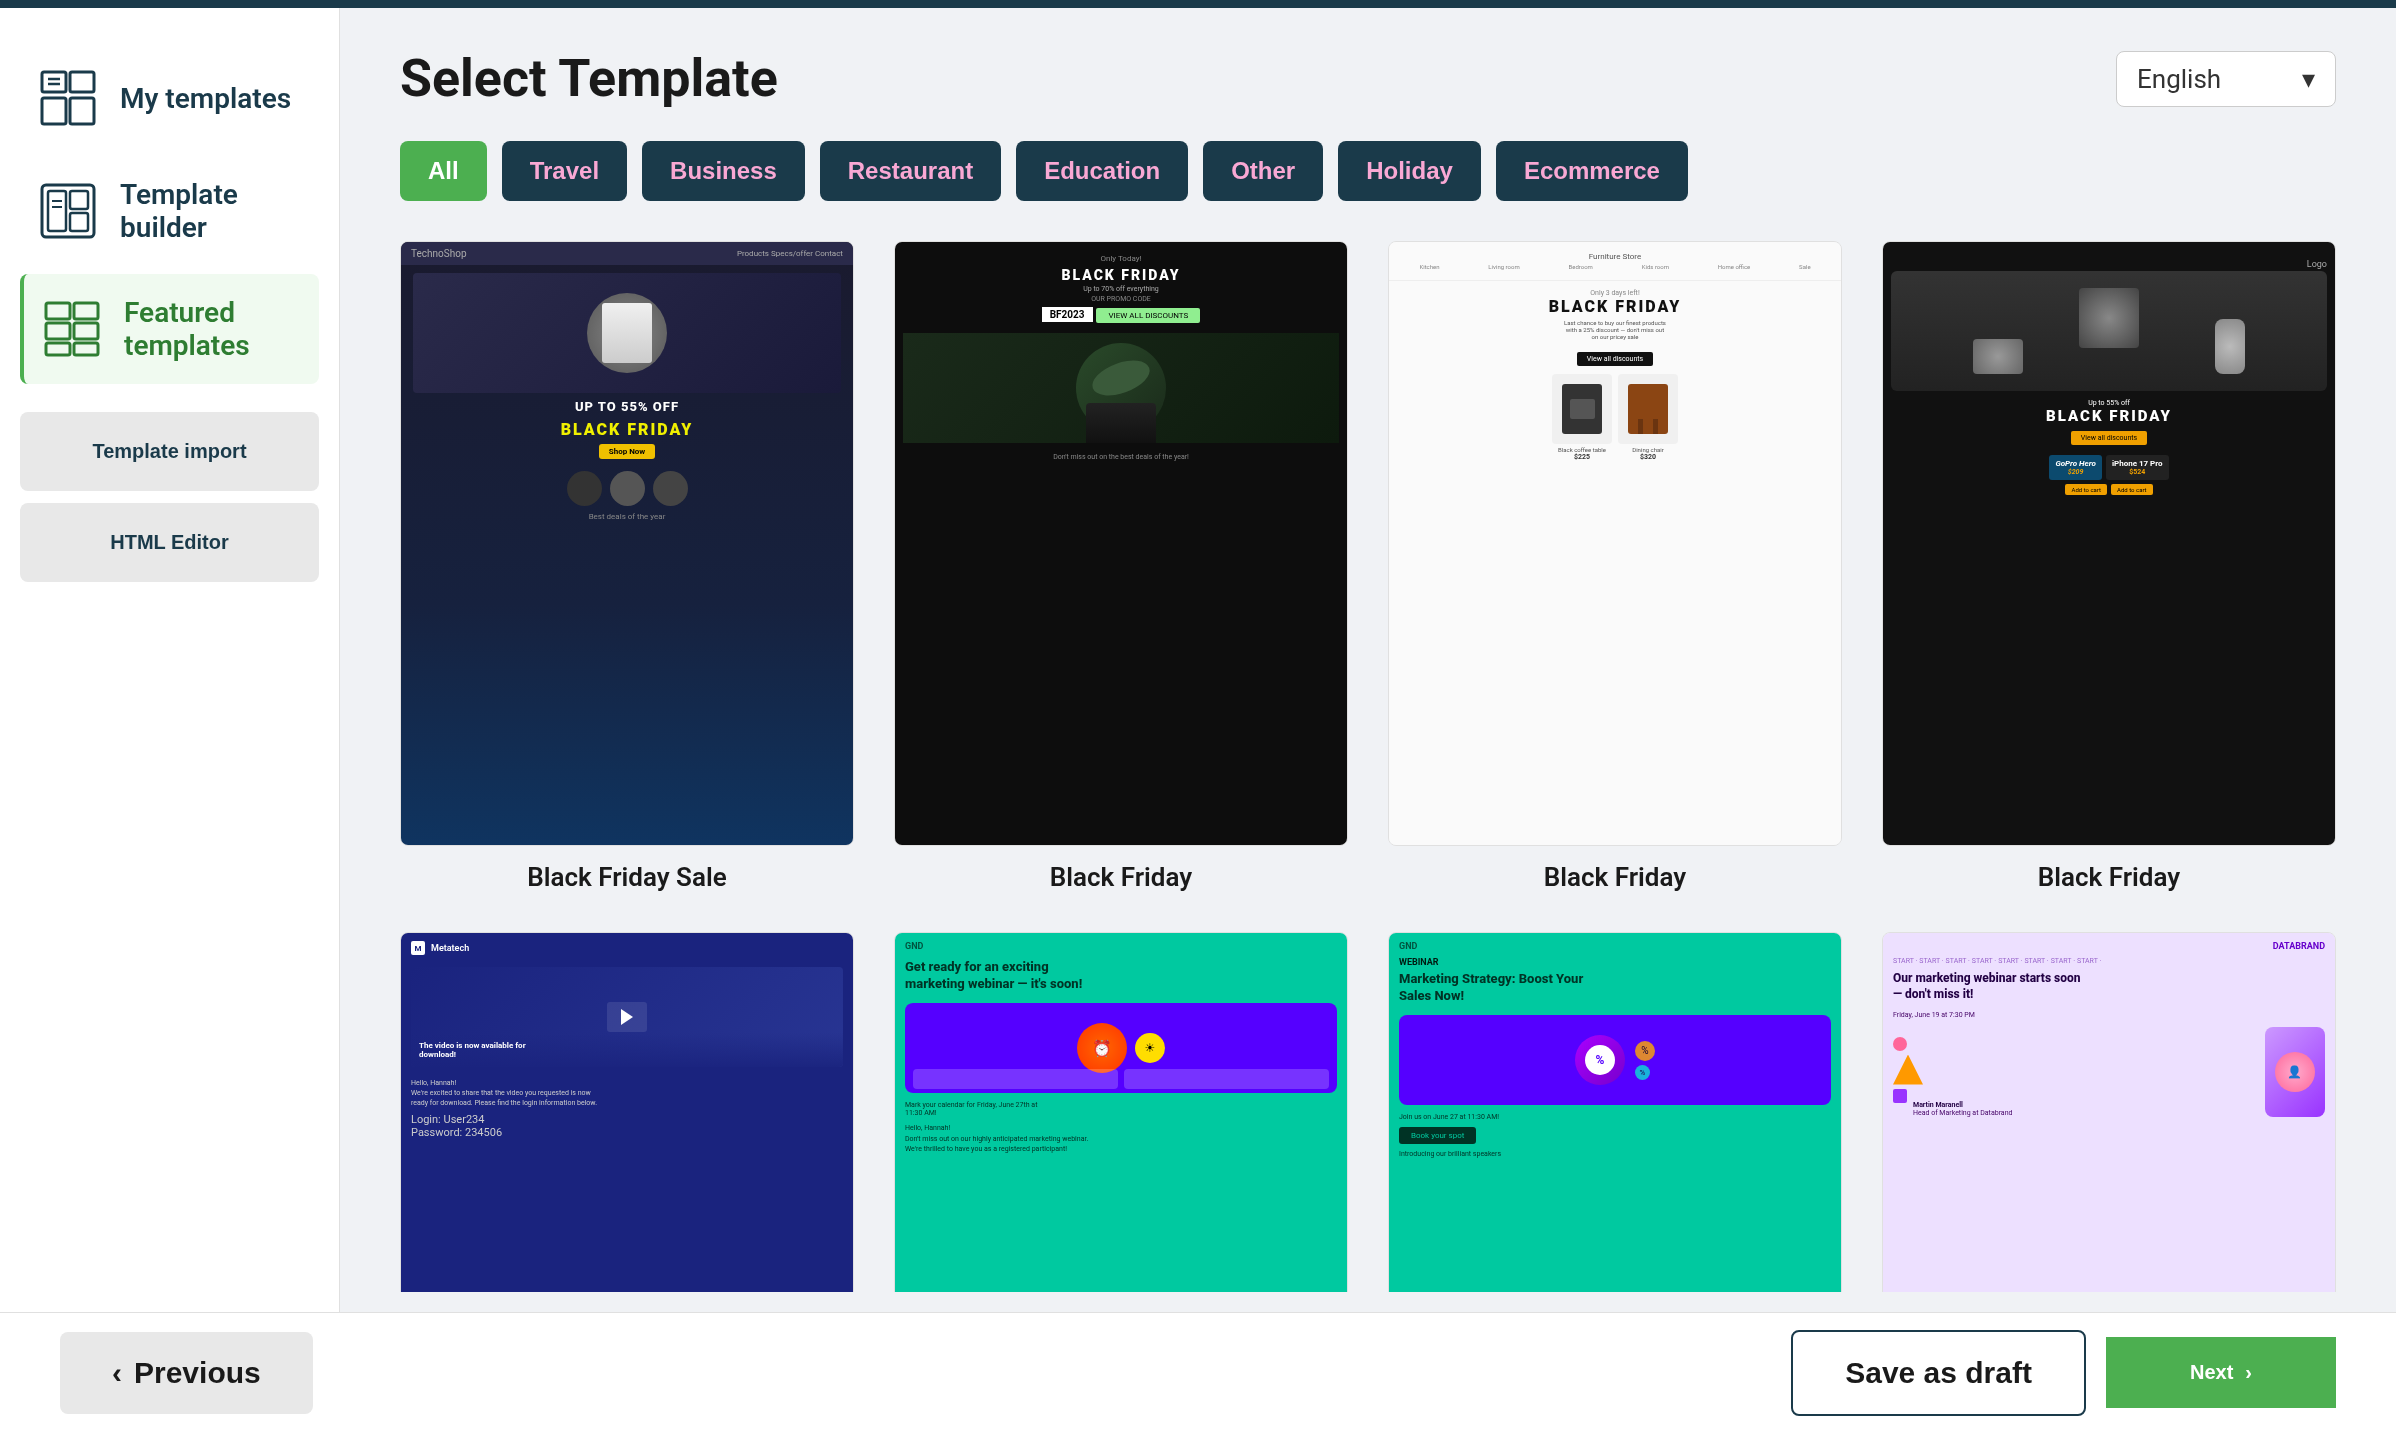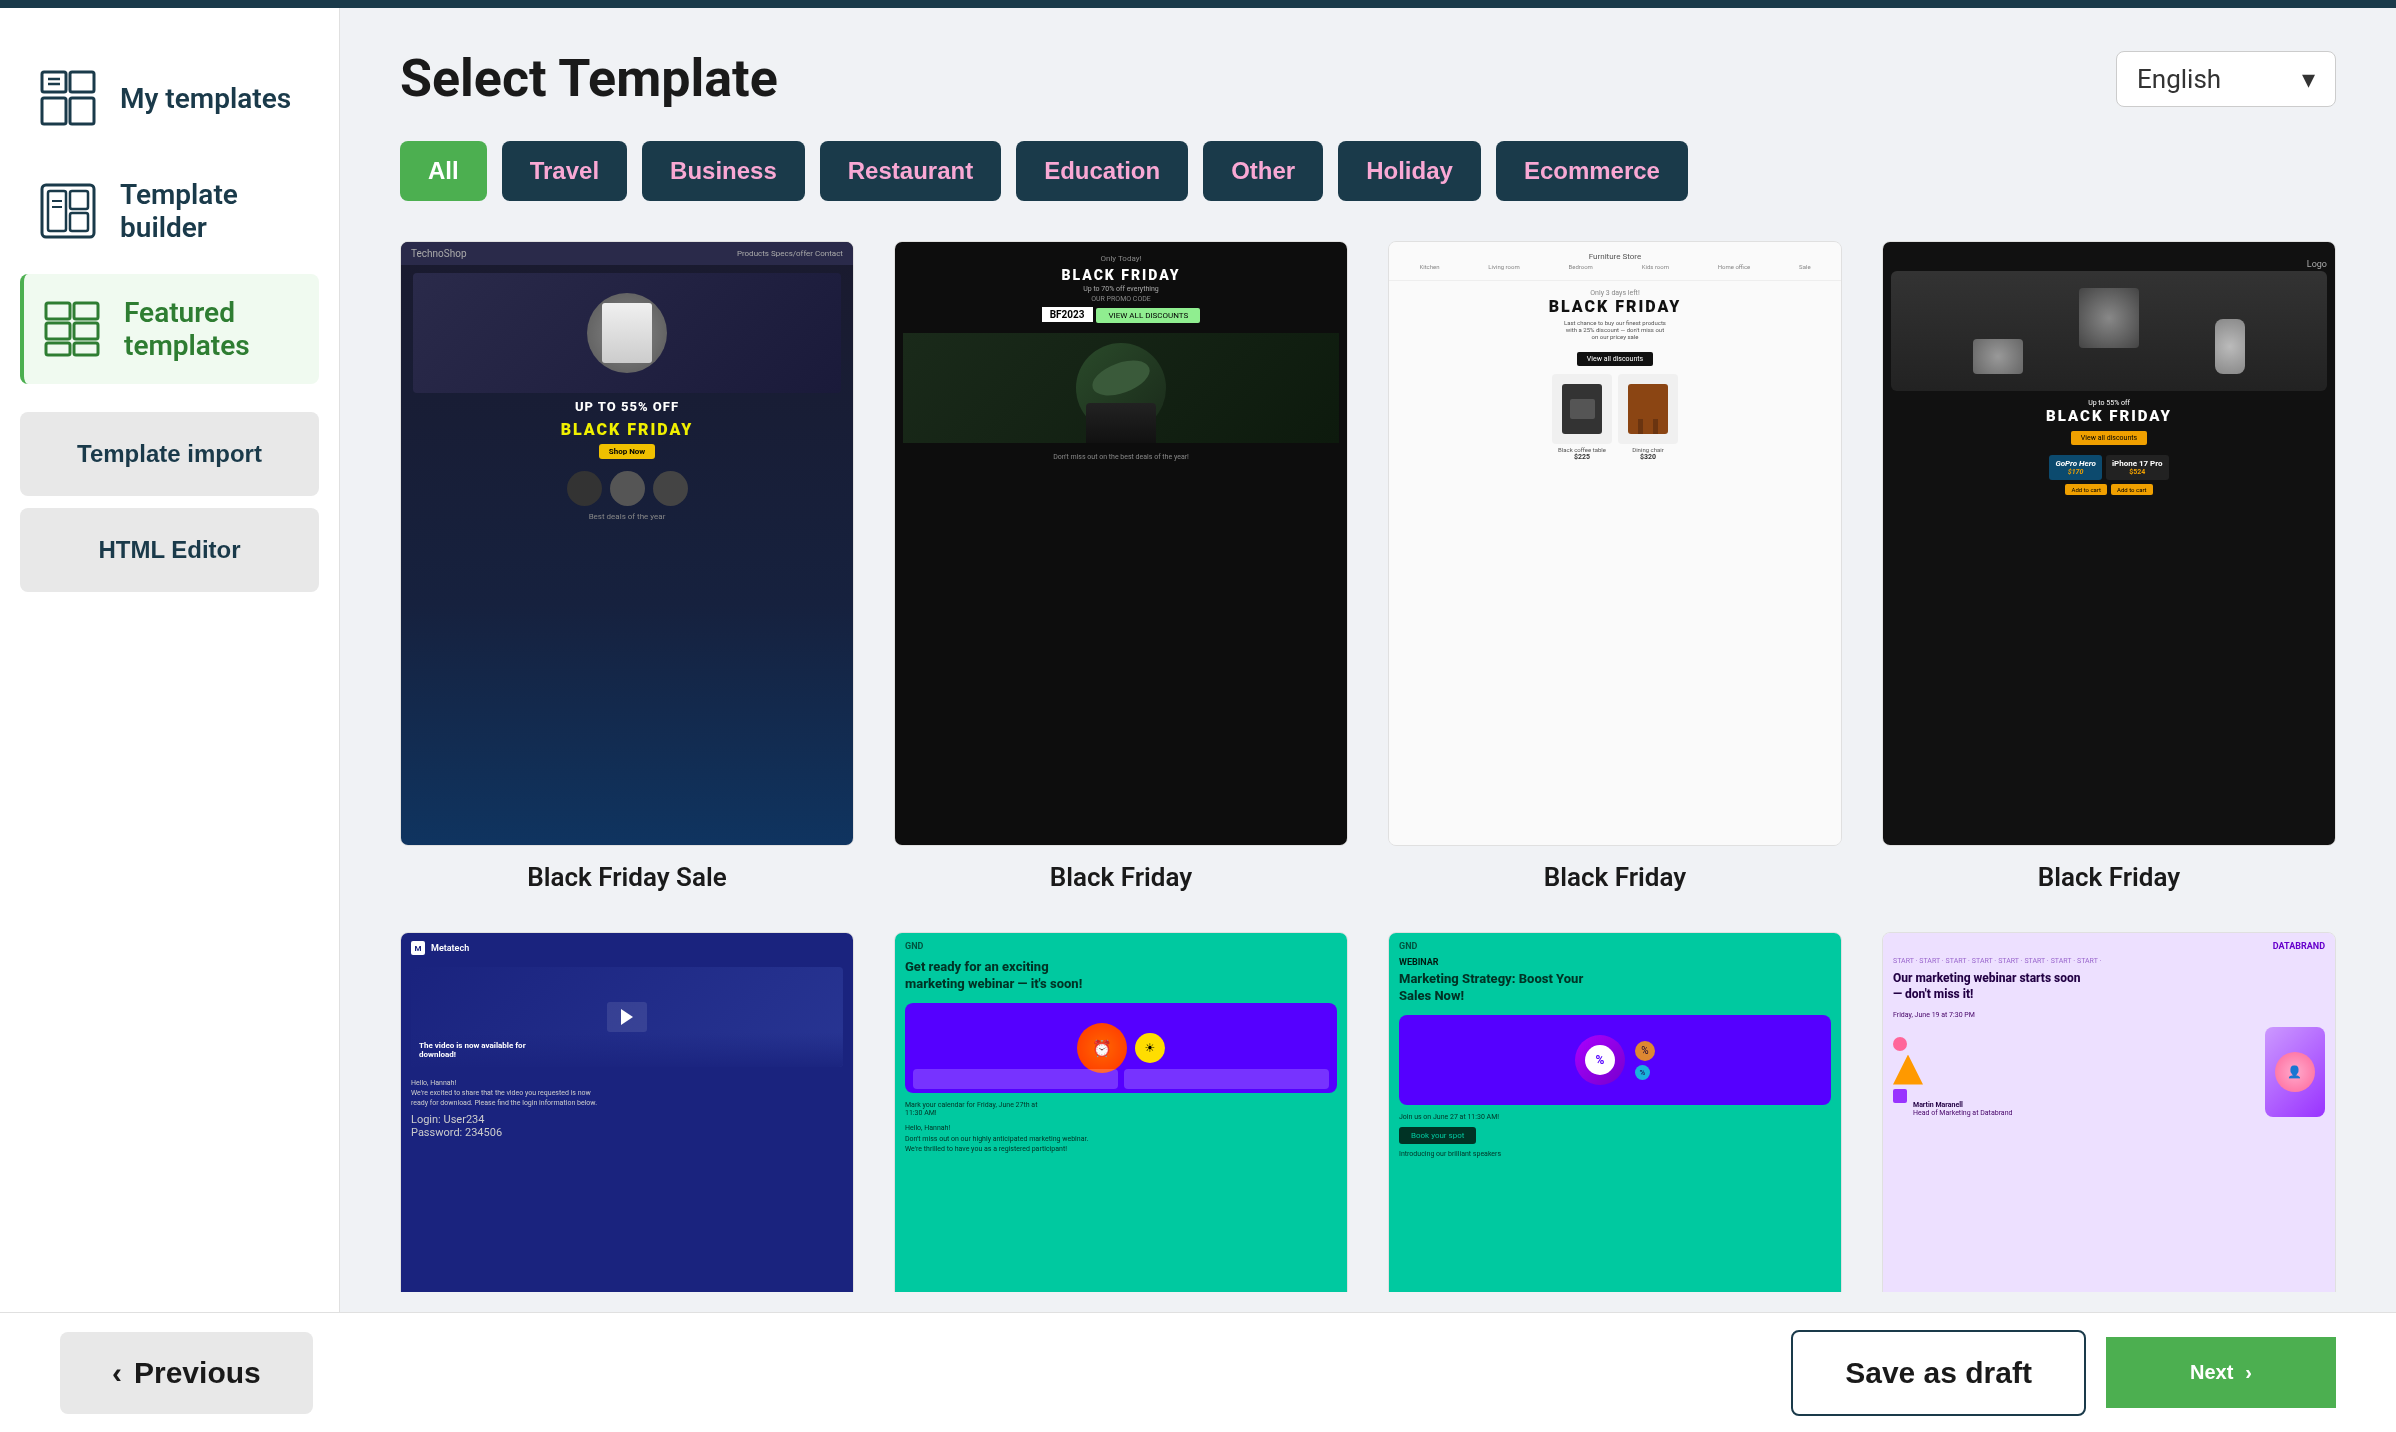--- a/index.html
+++ b/index.html
@@ -70,21 +70,21 @@
     }
 
     .sidebar-btn {
       display: block;
       width: 100%;
       padding: 28px 20px;
       margin-bottom: 12px;
       background: #e8e8e8;
       border: none;
       border-radius: 8px;
-      font-size: 24px;
+      font-size: 20px;
       font-weight: 700;
       color: #1a3a4a;
       cursor: pointer;
       text-align: center;
     }
 
     
     .content {
       flex: 1;
       display: flex;
@@ -428,21 +428,21 @@
           <div style="width:30px;height:55px;background:radial-gradient(circle,#bbb,#888);border-radius:8px;position:absolute;bottom:0;right:10%;"></div>
         </div>
       </div>
       <div style="text-align:center;padding:8px;">
         <div style="color:#fff;font-size:7px;">Up to 55% off</div>
         <div style="color:#fff;font-size:15px;font-weight:900;letter-spacing:2px;">BLACK FRIDAY</div>
         <div style="background:#f0a000;color:#000;font-size:7px;padding:3px 10px;border-radius:2px;display:inline-block;margin:4px 0;">View all discounts</div>
         <div style="display:flex;gap:4px;justify-content:center;margin-top:6px;font-size:7px;color:#aaa;">
           <div style="background:#0c4a6e;padding:4px 6px;border-radius:3px;font-style:italic;">
             <div style="color:#fff;font-size:8px;font-weight:700;">GoPro Hero</div>
-            <div style="color:#f0a000;font-weight:700;">$170</div>
+            <div style="color:#f0a000;font-weight:700;">$209</div>
           </div>
           <div style="background:#222;padding:4px 6px;border-radius:3px;">
             <div style="color:#fff;font-size:8px;font-weight:700;">iPhone 17 Pro</div>
             <div style="color:#f0a000;font-weight:700;">$524</div>
           </div>
         </div>
         <div style="display:flex;gap:4px;justify-content:center;margin-top:4px;">
           <div style="background:#f0a000;color:#000;font-size:6px;padding:2px 6px;border-radius:2px;">Add to cart</div>
           <div style="background:#f0a000;color:#000;font-size:6px;padding:2px 6px;border-radius:2px;">Add to cart</div>
         </div>

